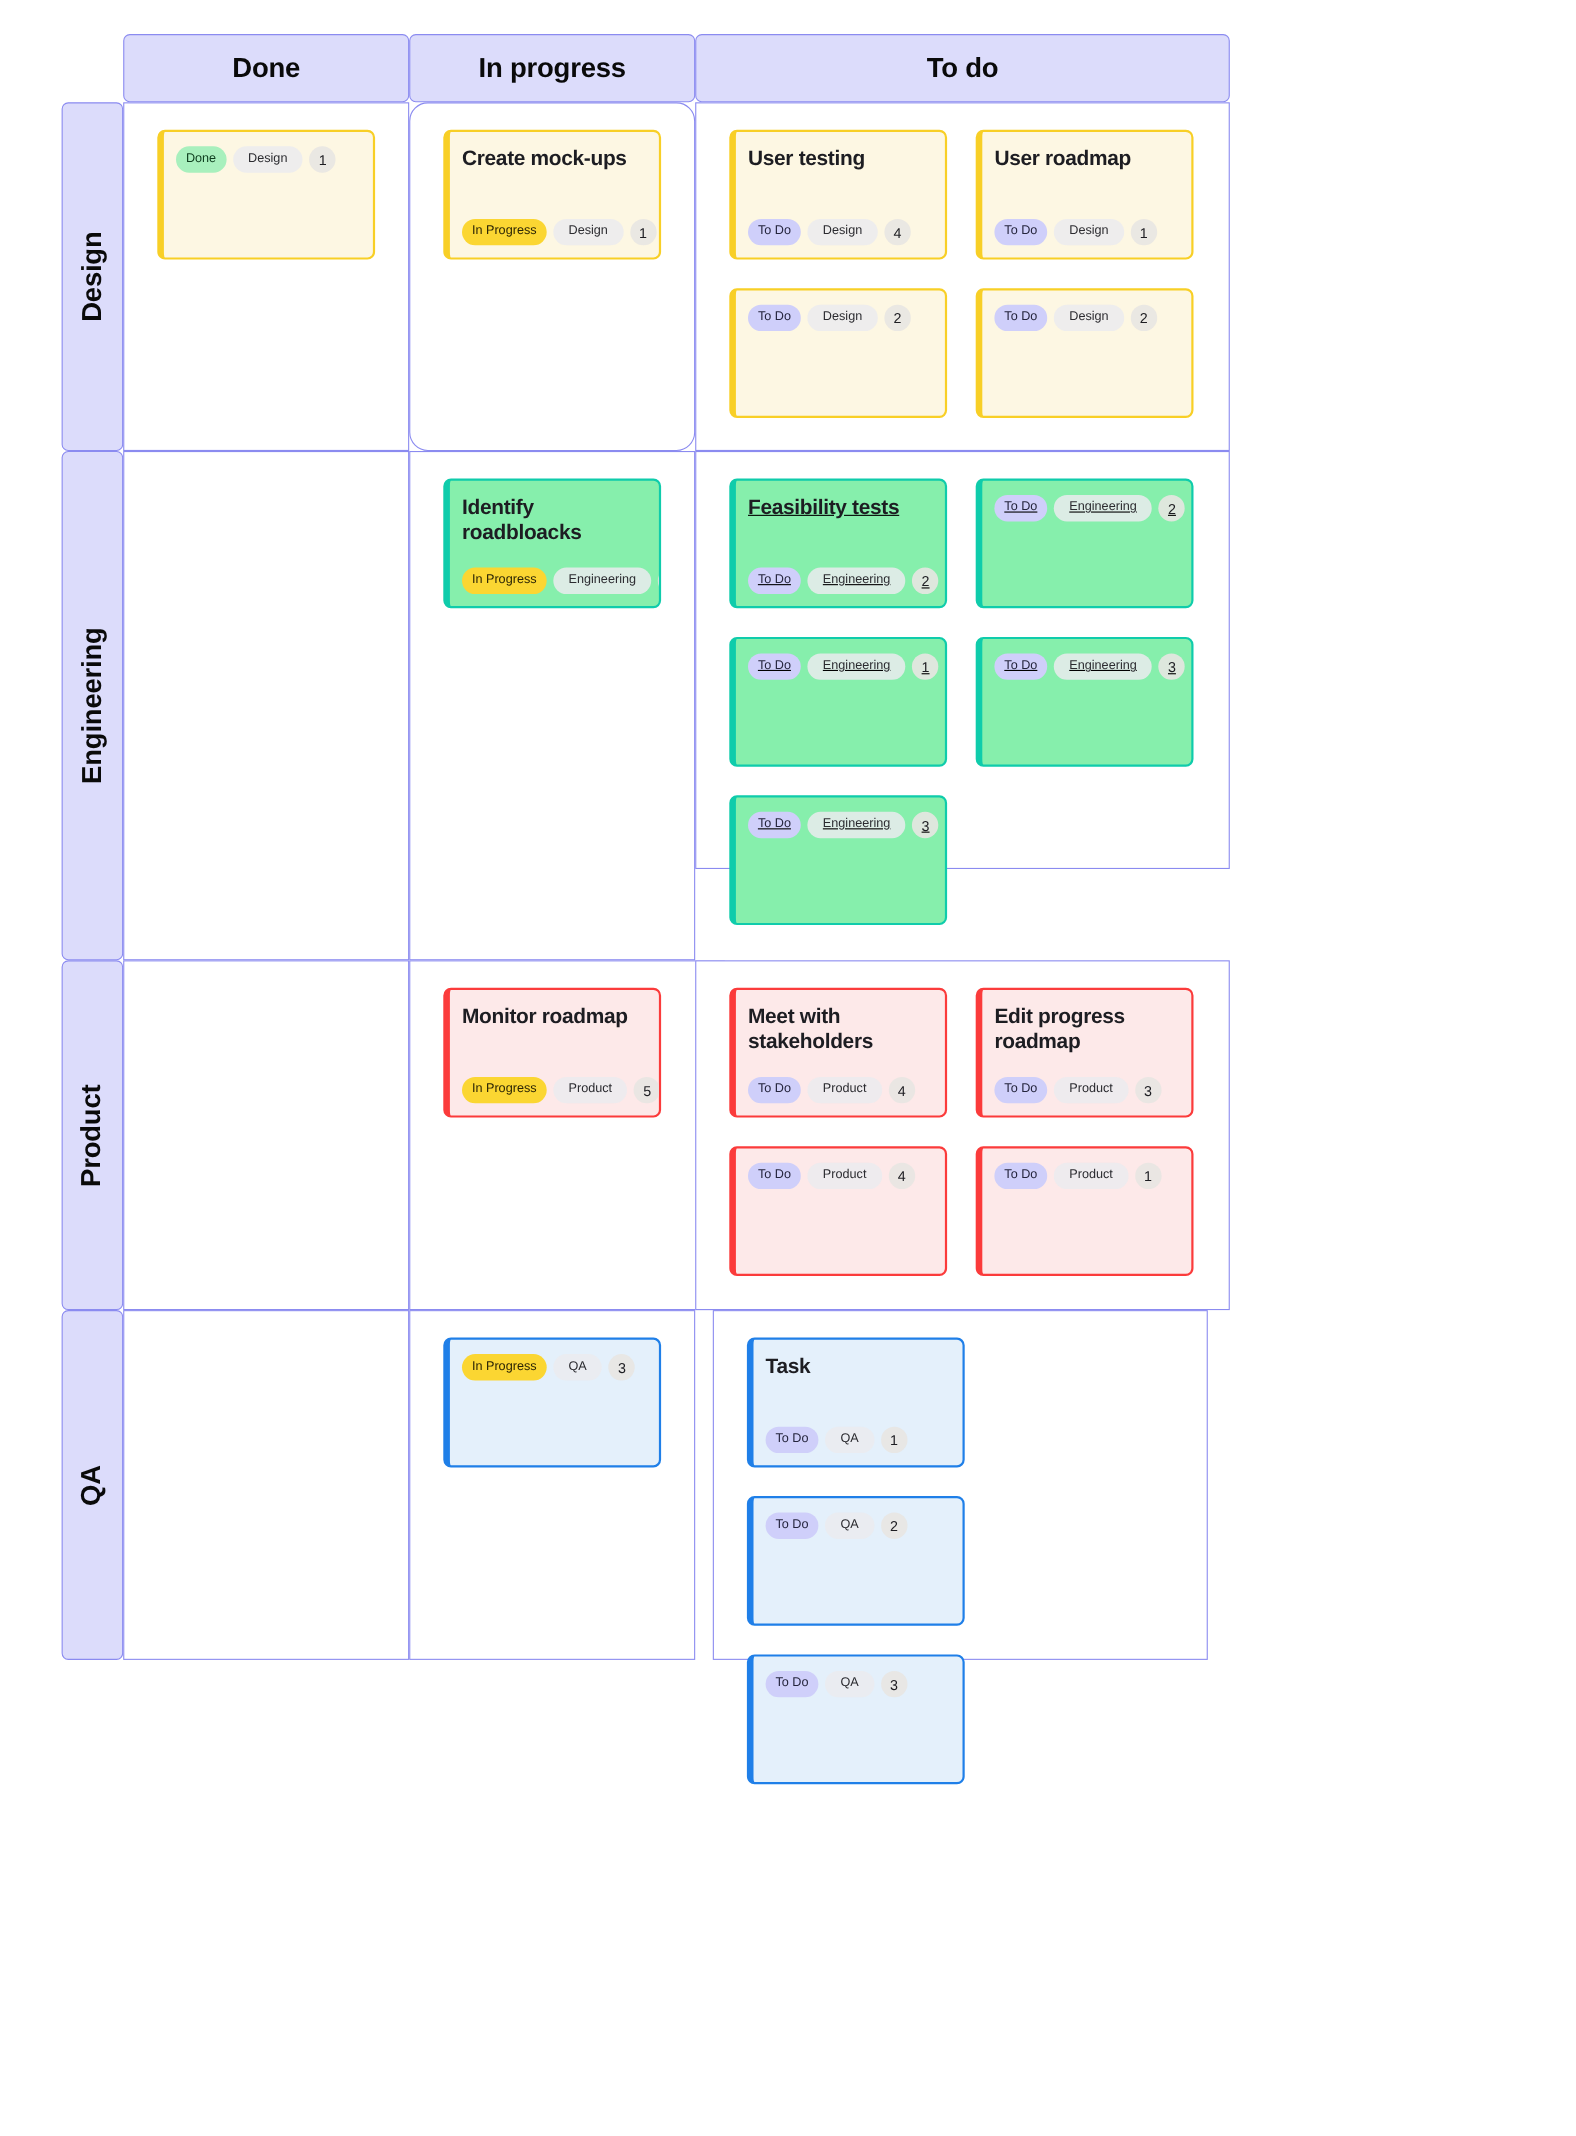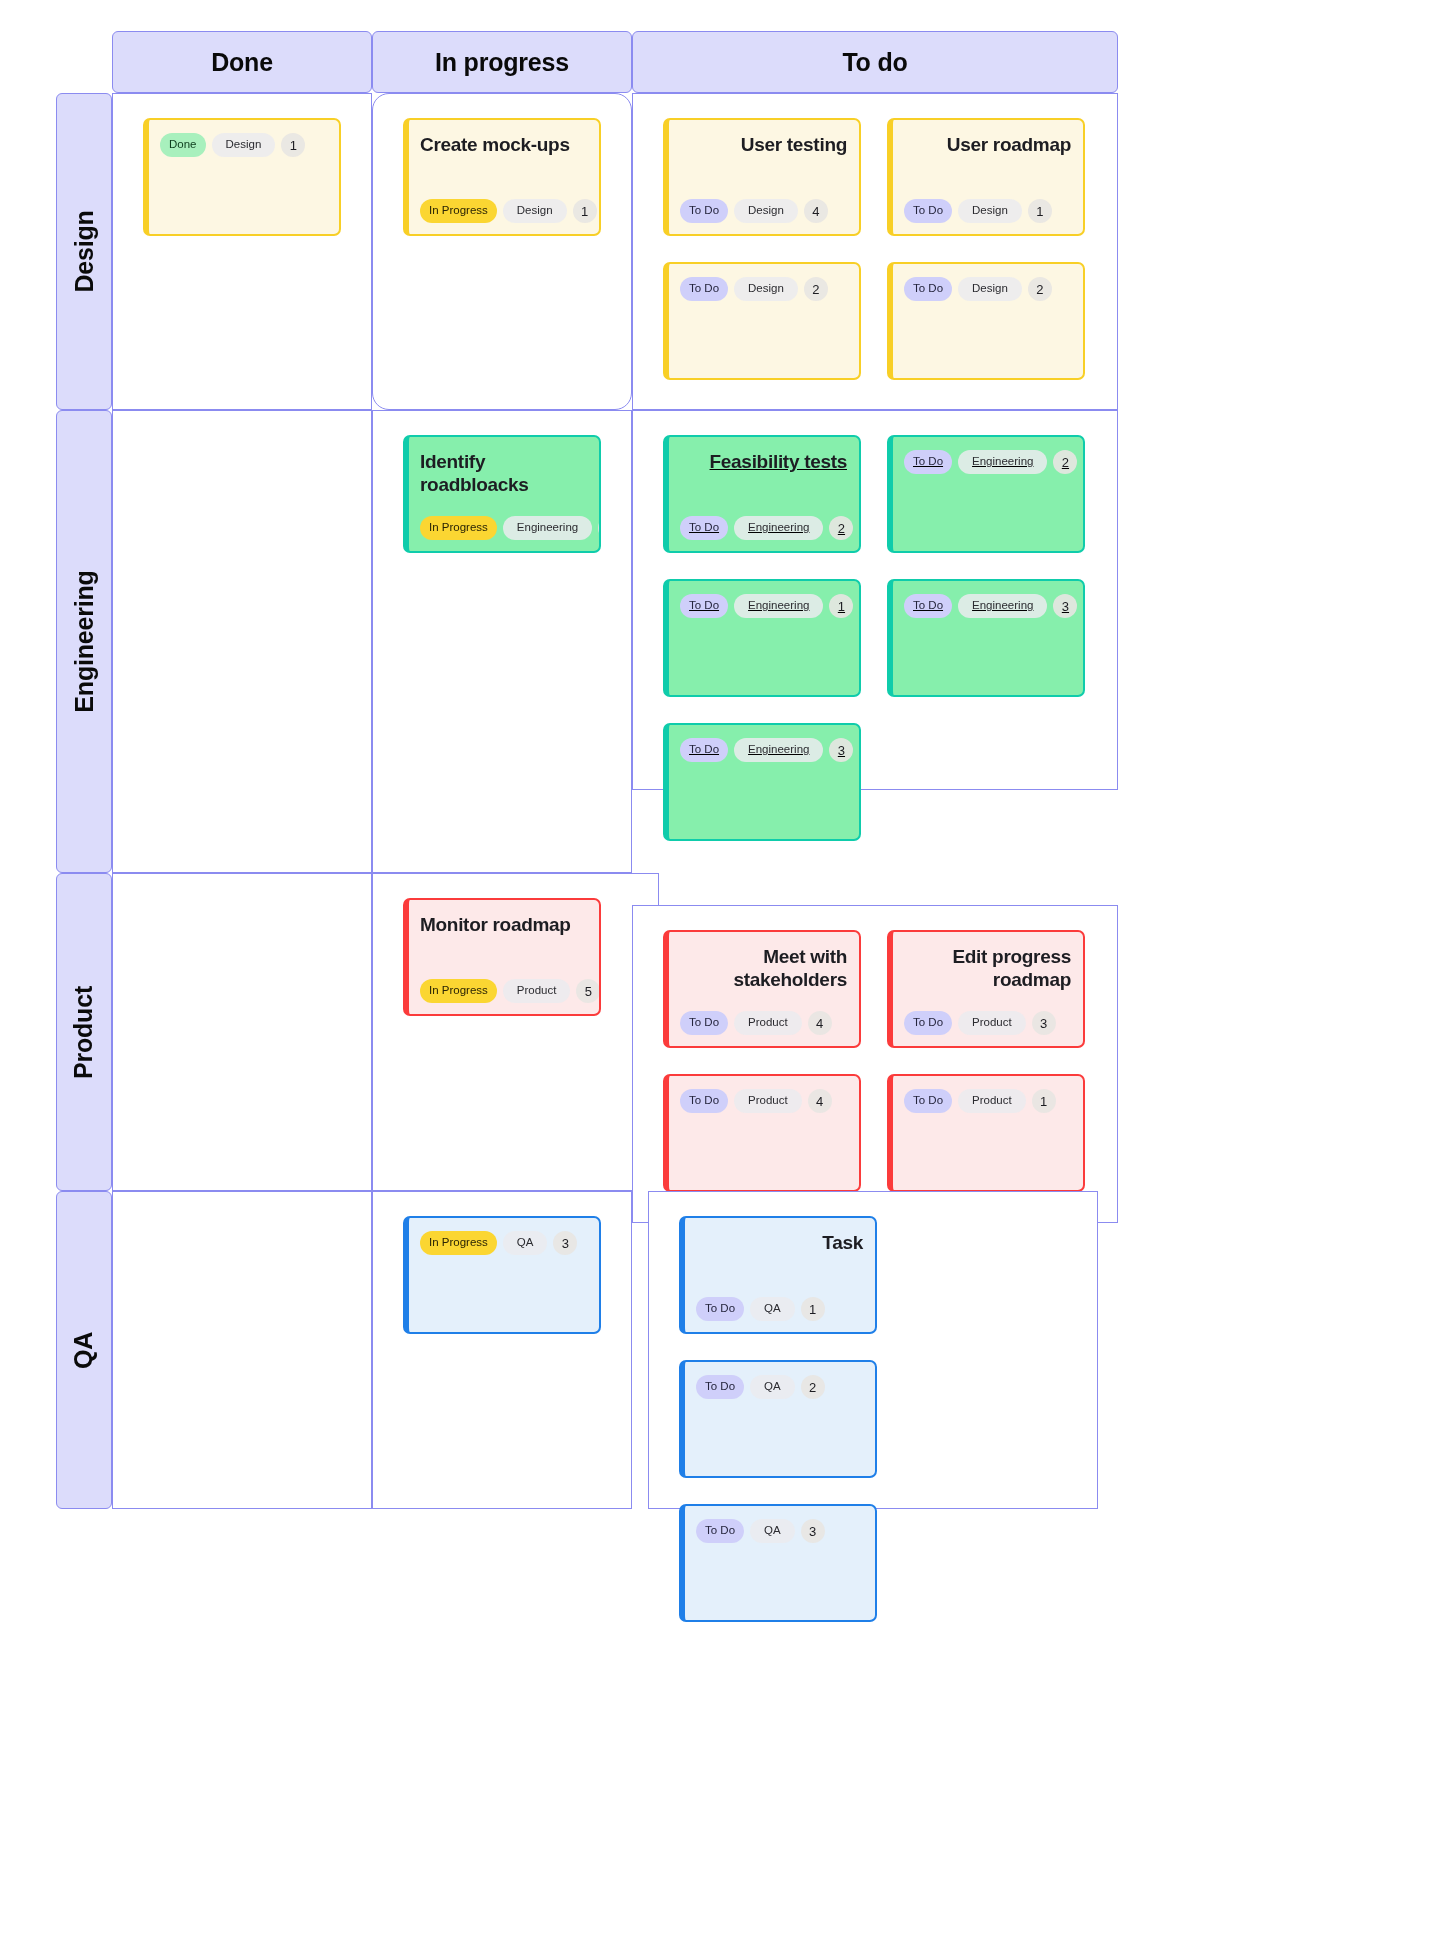--- a/index.html
+++ b/index.html
@@ -57,21 +57,21 @@
     color: #0a0a0a;
     letter-spacing: -0.2px;
   }
 
   .cell {
     border: 1px solid #8b8bf0;
     background: #ffffff;
     padding: 24px 30px 0 30px;
     position: relative;
   }
-  .cell.wide { padding-left: 30px; padding-right: 30px; text-align: right; }
+  .cell.wide { padding-left: 30px; padding-right: 30px; }
 
   .cards {
     display: flex;
     flex-wrap: wrap;
     gap: 26px 26px;
     align-content: flex-start;
   }
 
   
   .card {
@@ -279,21 +279,21 @@
           <div class="card theme-product">
             <div class="card-title">Monitor roadmap</div>
             <div class="meta">
               <span class="pill status-inprogress">In Progress</span>
               <span class="pill team">Product</span>
               <span class="count">5</span>
             </div>
           </div>
         </div>
       </div>
-      <div class="cell wide" style="position: absolute; left: 576px; top: 842px; width: 486px; height: 318px; margin-top: 32px;">
+      <div class="cell wide" style="position: absolute; left: 576px; top: 842px; width: 486px; height: 318px;">
         <div class="cards">
           <div class="card theme-product">
             <div class="card-title">Meet with stakeholders</div>
             <div class="meta">
               <span class="pill status-todo">To Do</span>
               <span class="pill team">Product</span>
               <span class="count">4</span>
             </div>
           </div>
           <div class="card theme-product">

